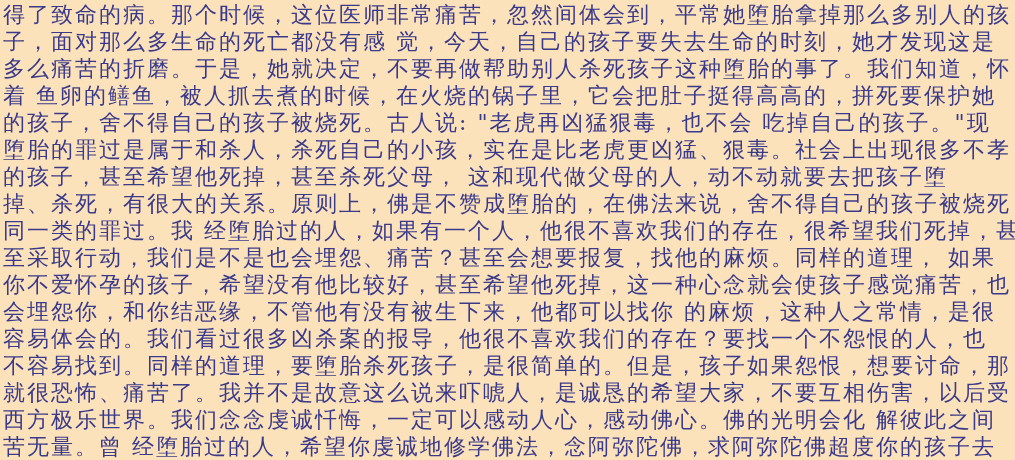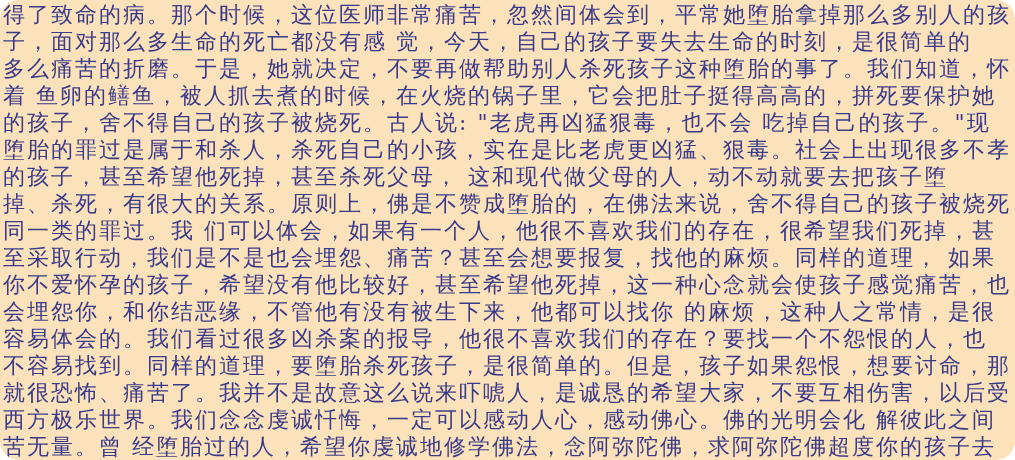--- a/index.html
+++ b/index.html
@@ -7,47 +7,46 @@
     padding: 0;
   }
   .page {
     position: relative;
     width: 1015px;
     height: 460px;
     background: var(--page-bg, #fce2bb);
     overflow: hidden;
     box-sizing: border-box;
     padding: 1px 0 0 3px;
-    border-radius: 19px;
   }
   .line {
     white-space: pre;
     height: 27px;
     line-height: 27px;
     font-size: 22px;
     letter-spacing: 2px;
     color: var(--text-color, #3a3a8a);
     font-family: "DejaVu Serif", "Liberation Serif", serif;
     font-weight: 500;
     overflow: hidden;
   }
 </style>
 </head>
 <body>
 
 <div class="page">
   <div class="line">得了致命的病。那个时候，这位医师非常痛苦，忽然间体会到，平常她堕胎拿掉那么多别人的孩</div>
-  <div class="line">子，面对那么多生命的死亡都没有感 觉，今天，自己的孩子要失去生命的时刻，是很简单的</div>
+  <div class="line">子，面对那么多生命的死亡都没有感 觉，今天，自己的孩子要失去生命的时刻，她才发现这是</div>
   <div class="line">多么痛苦的折磨。于是，她就决定，不要再做帮助别人杀死孩子这种堕胎的事了。我们知道，怀</div>
   <div class="line">着 鱼卵的鳝鱼，被人抓去煮的时候，在火烧的锅子里，它会把肚子挺得高高的，拼死要保护她</div>
   <div class="line">的孩子，舍不得自己的孩子被烧死。古人说: "老虎再凶猛狠毒，也不会 吃掉自己的孩子。"现</div>
   <div class="line">堕胎的罪过是属于和杀人，杀死自己的小孩，实在是比老虎更凶猛、狠毒。社会上出现很多不孝</div>
   <div class="line">的孩子，甚至希望他死掉，甚至杀死父母， 这和现代做父母的人，动不动就要去把孩子堕</div>
   <div class="line">掉、杀死，有很大的关系。原则上，佛是不赞成堕胎的，在佛法来说，舍不得自己的孩子被烧死</div>
-  <div class="line">同一类的罪过。我 们可以体会，如果有一个人，他很不喜欢我们的存在，很希望我们死掉，甚</div>
+  <div class="line">同一类的罪过。我 经堕胎过的人，如果有一个人，他很不喜欢我们的存在，很希望我们死掉，甚</div>
   <div class="line">至采取行动，我们是不是也会埋怨、痛苦？甚至会想要报复，找他的麻烦。同样的道理， 如果</div>
   <div class="line">你不爱怀孕的孩子，希望没有他比较好，甚至希望他死掉，这一种心念就会使孩子感觉痛苦，也</div>
   <div class="line">会埋怨你，和你结恶缘，不管他有没有被生下来，他都可以找你 的麻烦，这种人之常情，是很</div>
   <div class="line">容易体会的。我们看过很多凶杀案的报导，他很不喜欢我们的存在？要找一个不怨恨的人，也</div>
   <div class="line">不容易找到。同样的道理，要堕胎杀死孩子，是很简单的。但是，孩子如果怨恨，想要讨命，那</div>
   <div class="line">就很恐怖、痛苦了。我并不是故意这么说来吓唬人，是诚恳的希望大家，不要互相伤害，以后受</div>
   <div class="line">西方极乐世界。我们念念虔诚忏悔，一定可以感动人心，感动佛心。佛的光明会化 解彼此之间</div>
   <div class="line">苦无量。曾 经堕胎过的人，希望你虔诚地修学佛法，念阿弥陀佛，求阿弥陀佛超度你的孩子去</div>
 </div>
 

